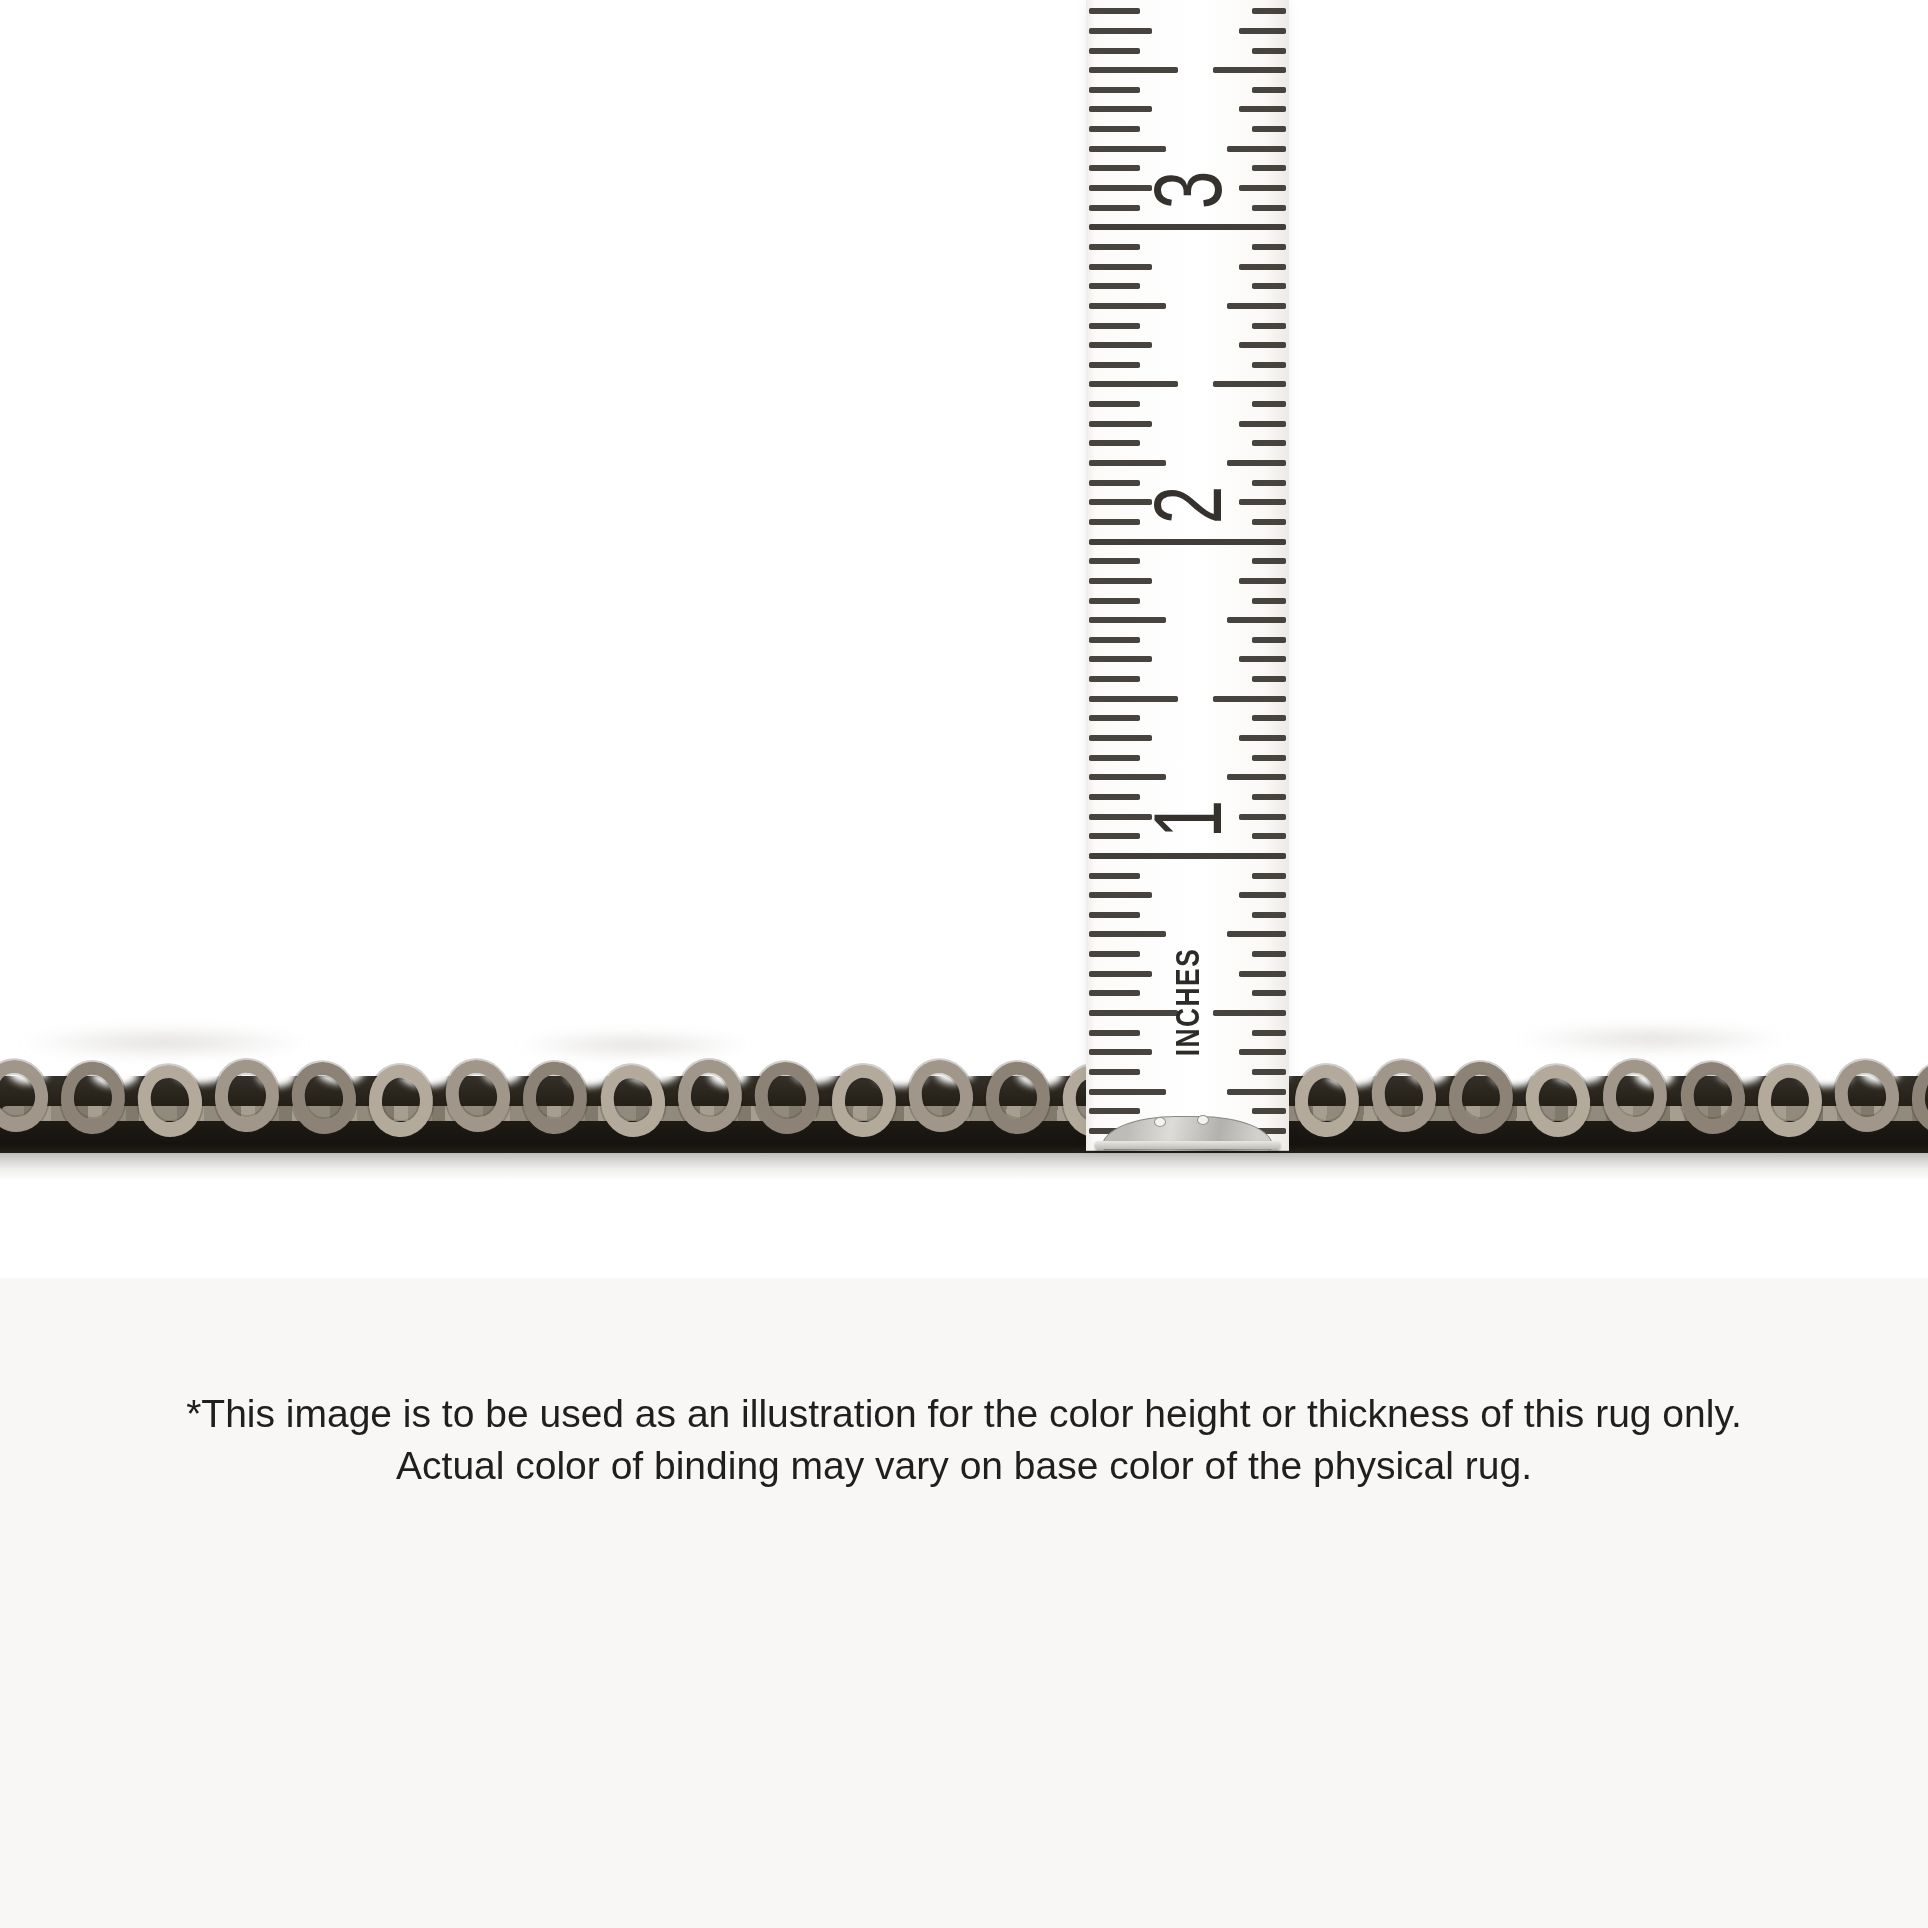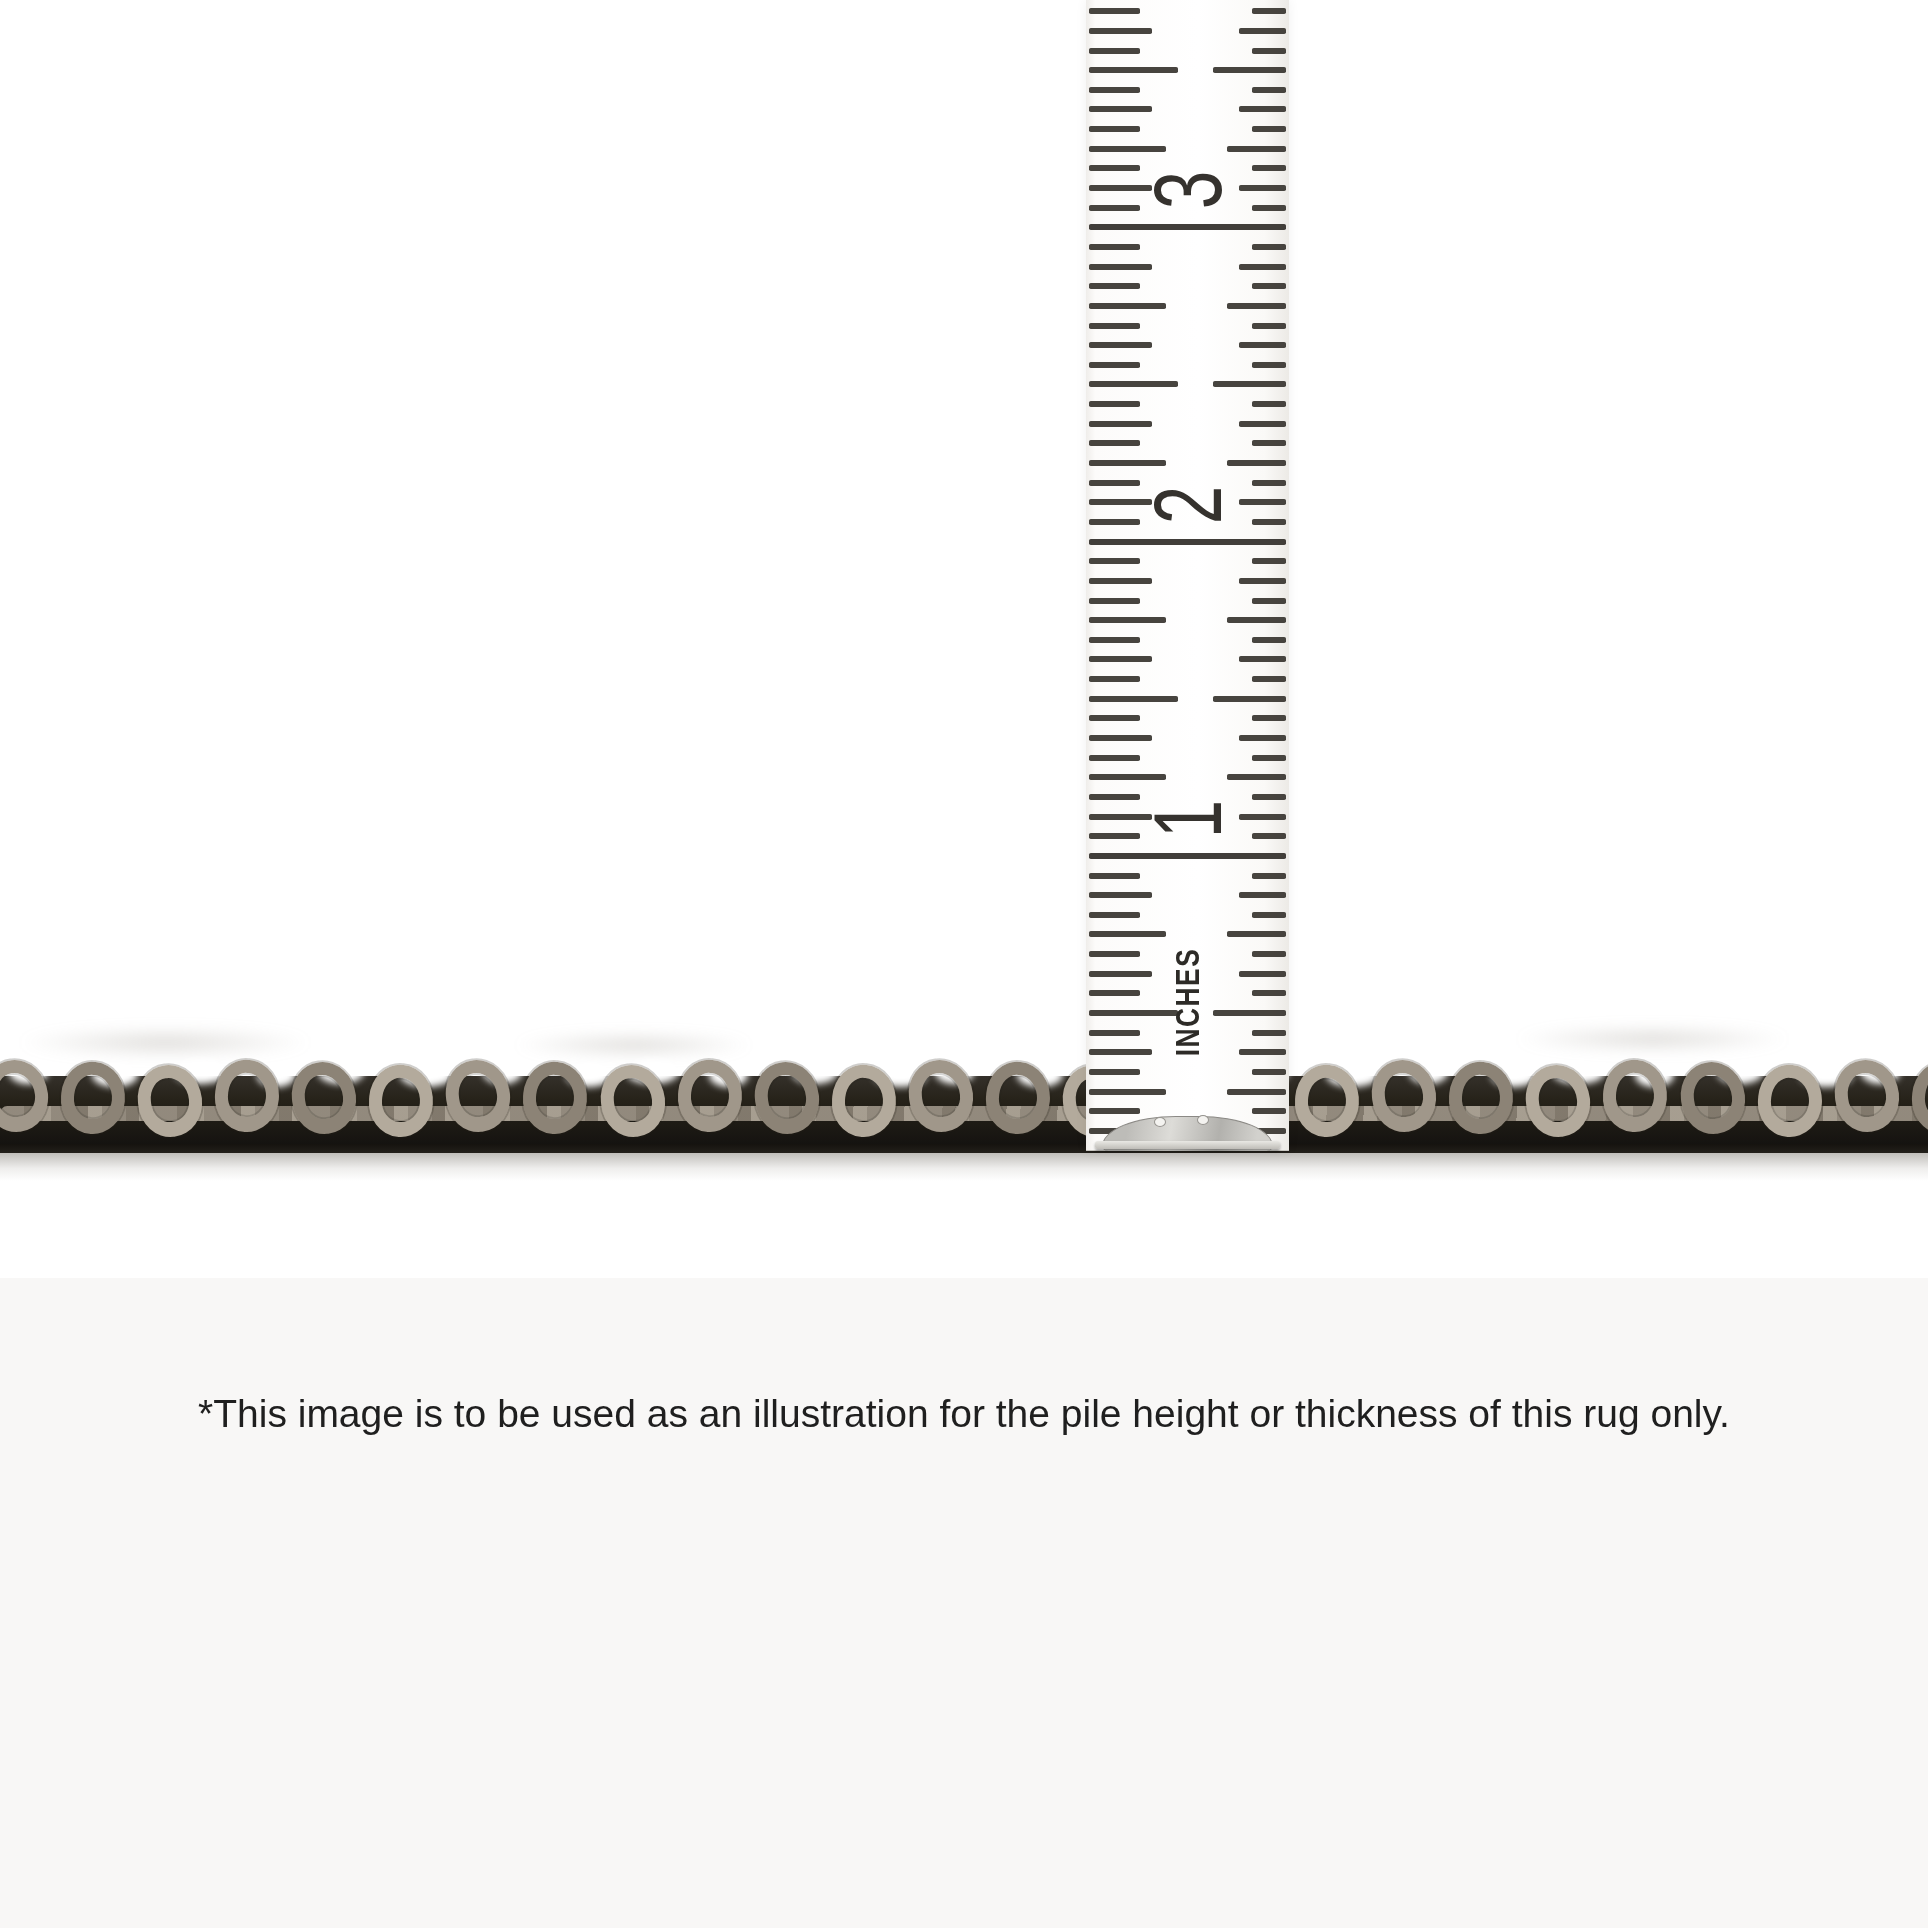--- a/index.html
+++ b/index.html
@@ -243,18 +243,19 @@
       <div class="tip"></div>
       <div class="rivet" style="left:68px;top:1117px;"></div>
       <div class="rivet" style="left:111px;top:1115px;"></div>
       <div class="tip-base"></div>
     </div>
 
   </div>
 
   <div class="caption-area">
     <div class="caption">
-      <p>*This image is to be used as an illustration for the pile height or thickness of this rug only.</p>
+      <p>*This image is to be used as an illustration for the color height or thickness of this rug only.</p>
+      <p>Actual color of binding may vary on base color of the physical rug.</p>
     </div>
   </div>
 
 </div>
 
 
 </body></html>

